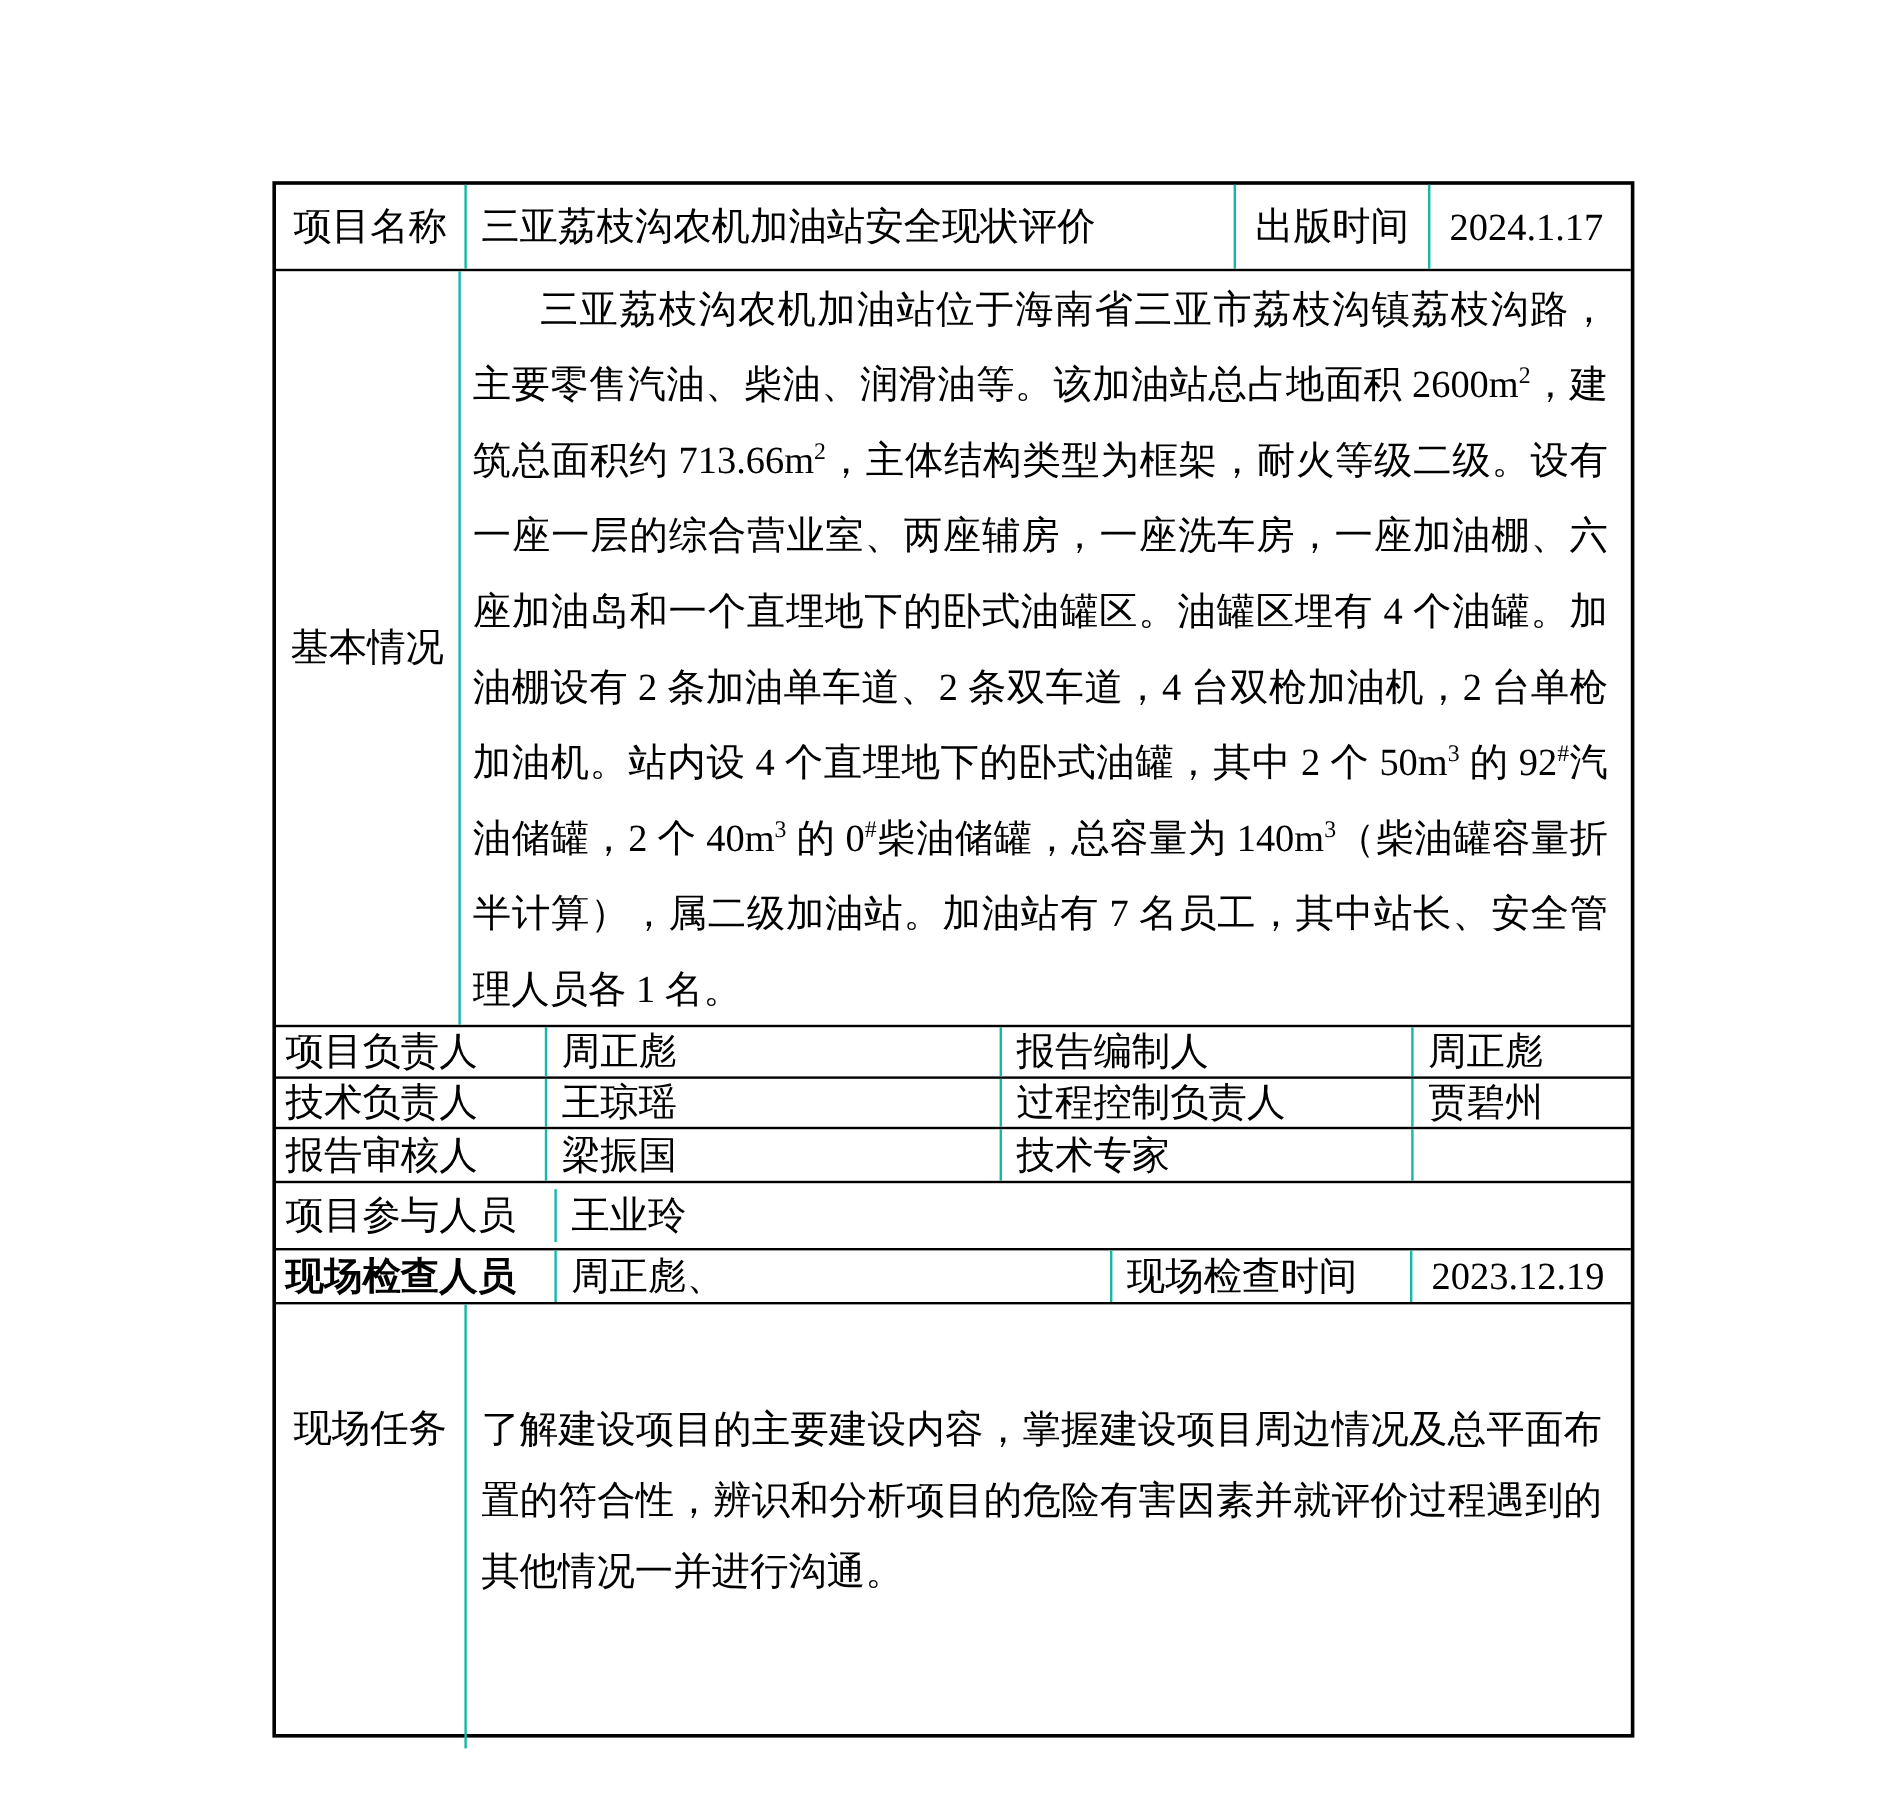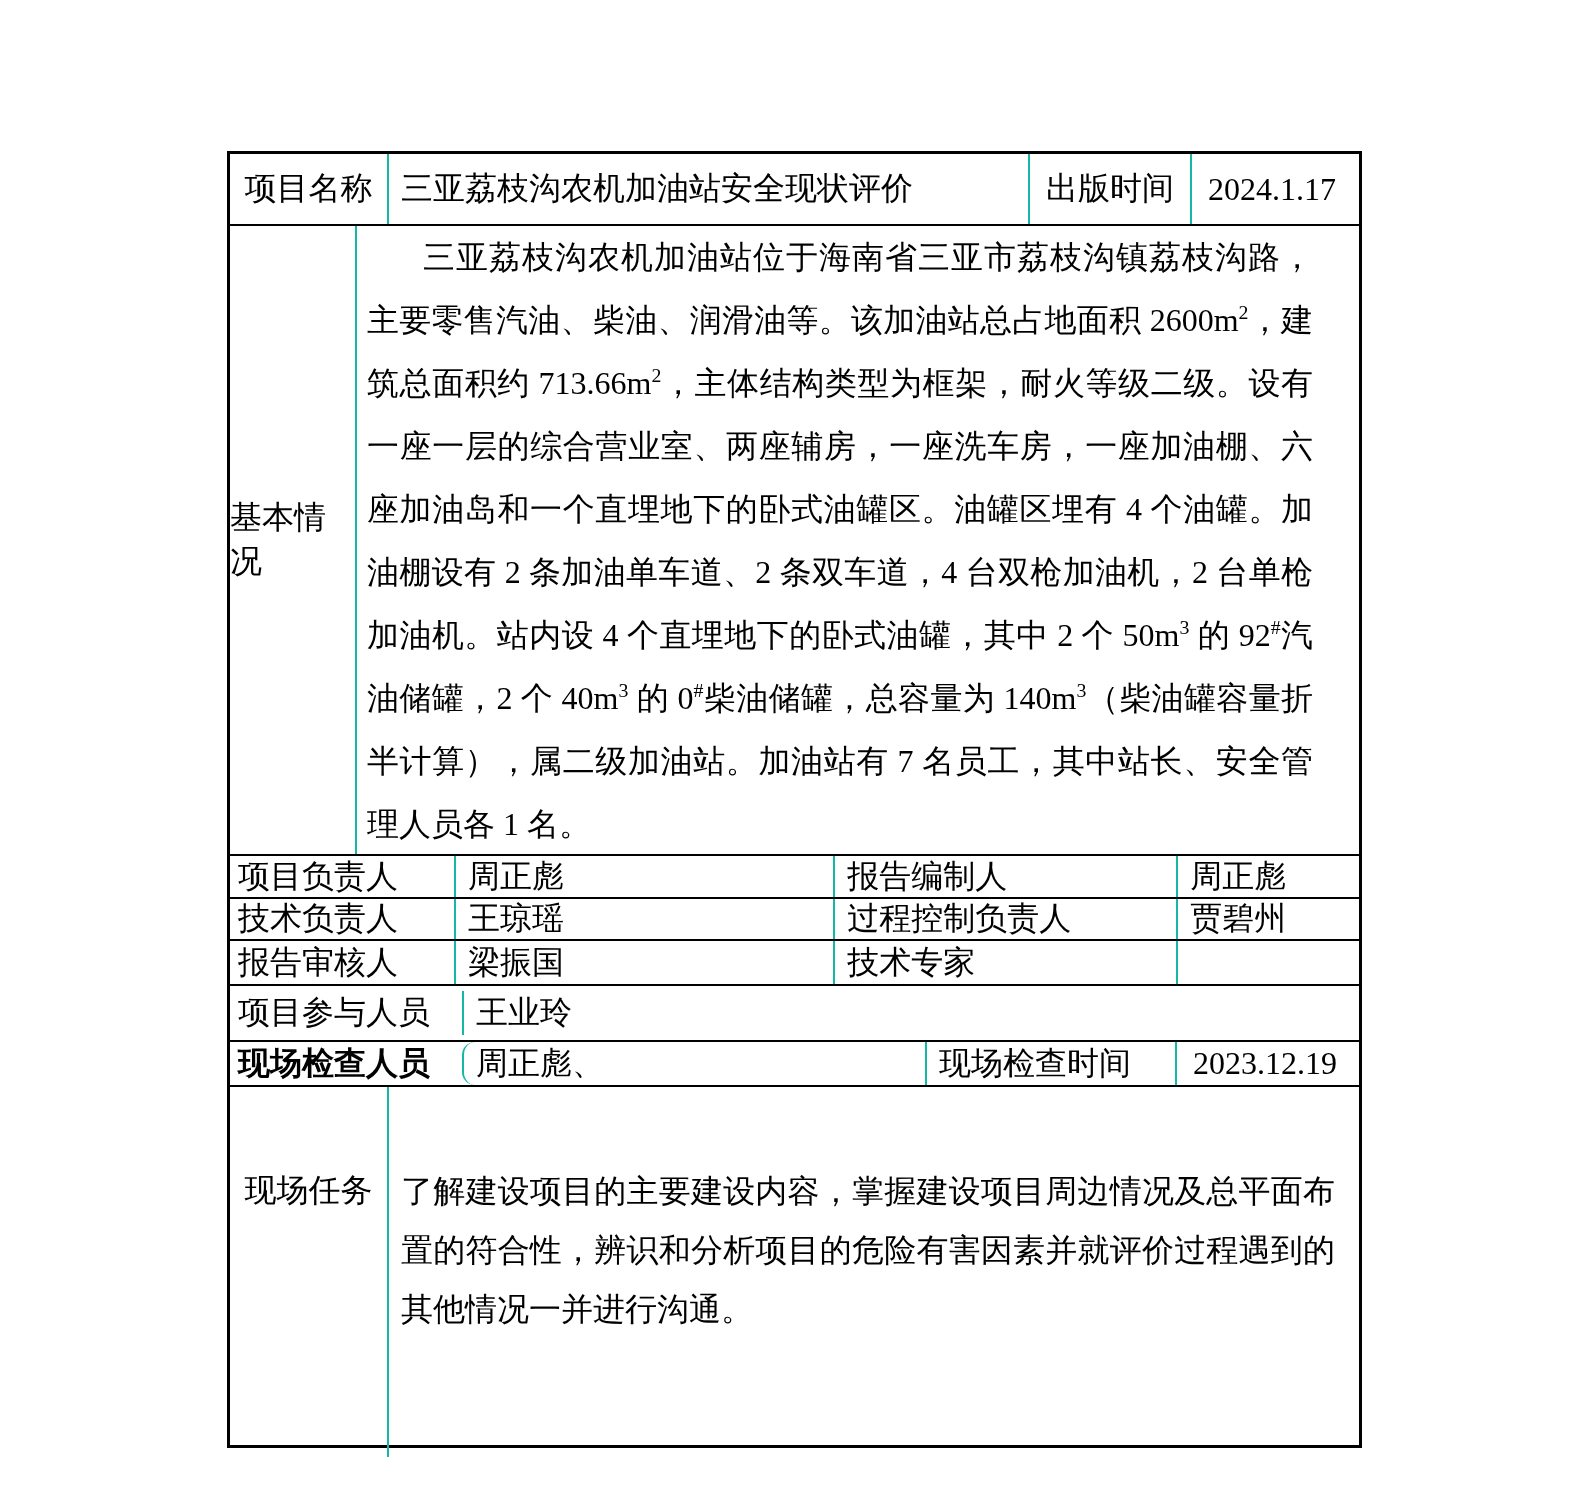--- a/index.html
+++ b/index.html
@@ -29,24 +29,24 @@
   .r2{height:630px;}
   .r3{height:43px;}
   .r4{height:42px;}
   .r5{height:45px;}
   .r6{height:56px;align-items:center;}
   .r7{height:45px;}
   .r8{height:372px;}
 
   
   .r1 .c1{width:157px;} .r1 .c2{width:641px;} .r1 .c3{width:162px;} .r1 .c4{width:169px;}
-  .r2 .c1{width:125px;} .r2 .c2{width:972px;}
+  .r2 .c1{width:152px;} .r2 .c2{width:972px;}
   .rp .c1{width:232px;} .rp .c2{width:353px;} .rp .c3{width:355px;margin-left:38px;} .rp .c4{width:189px;}
   .r6 .c1{width:232px;} .r6 .c2{width:897px;}
-  .r7 .c1{width:232px;font-weight:bold;} .r7 .c2{width:463px;border-radius:13px;} .r7 .c3{width:250px;} .r7 .c4{width:184px;}
+  .r7 .c1{width:232px;font-weight:bold;} .r7 .c2{width:463px;} .r7 .c3{width:250px;} .r7 .c4{width:184px;}
   .r8 .c1{width:157px;} .r8 .c2{width:972px;}
 
   .vcenter{display:flex;align-items:center;}
   .hcenter{justify-content:center;}
   .padl8{padding-left:8px;}
   .padl12{padding-left:12px;}
   .padl16{padding-left:16px;}
 
   .big-paragraph{
     padding:0 14px 0 10px;

